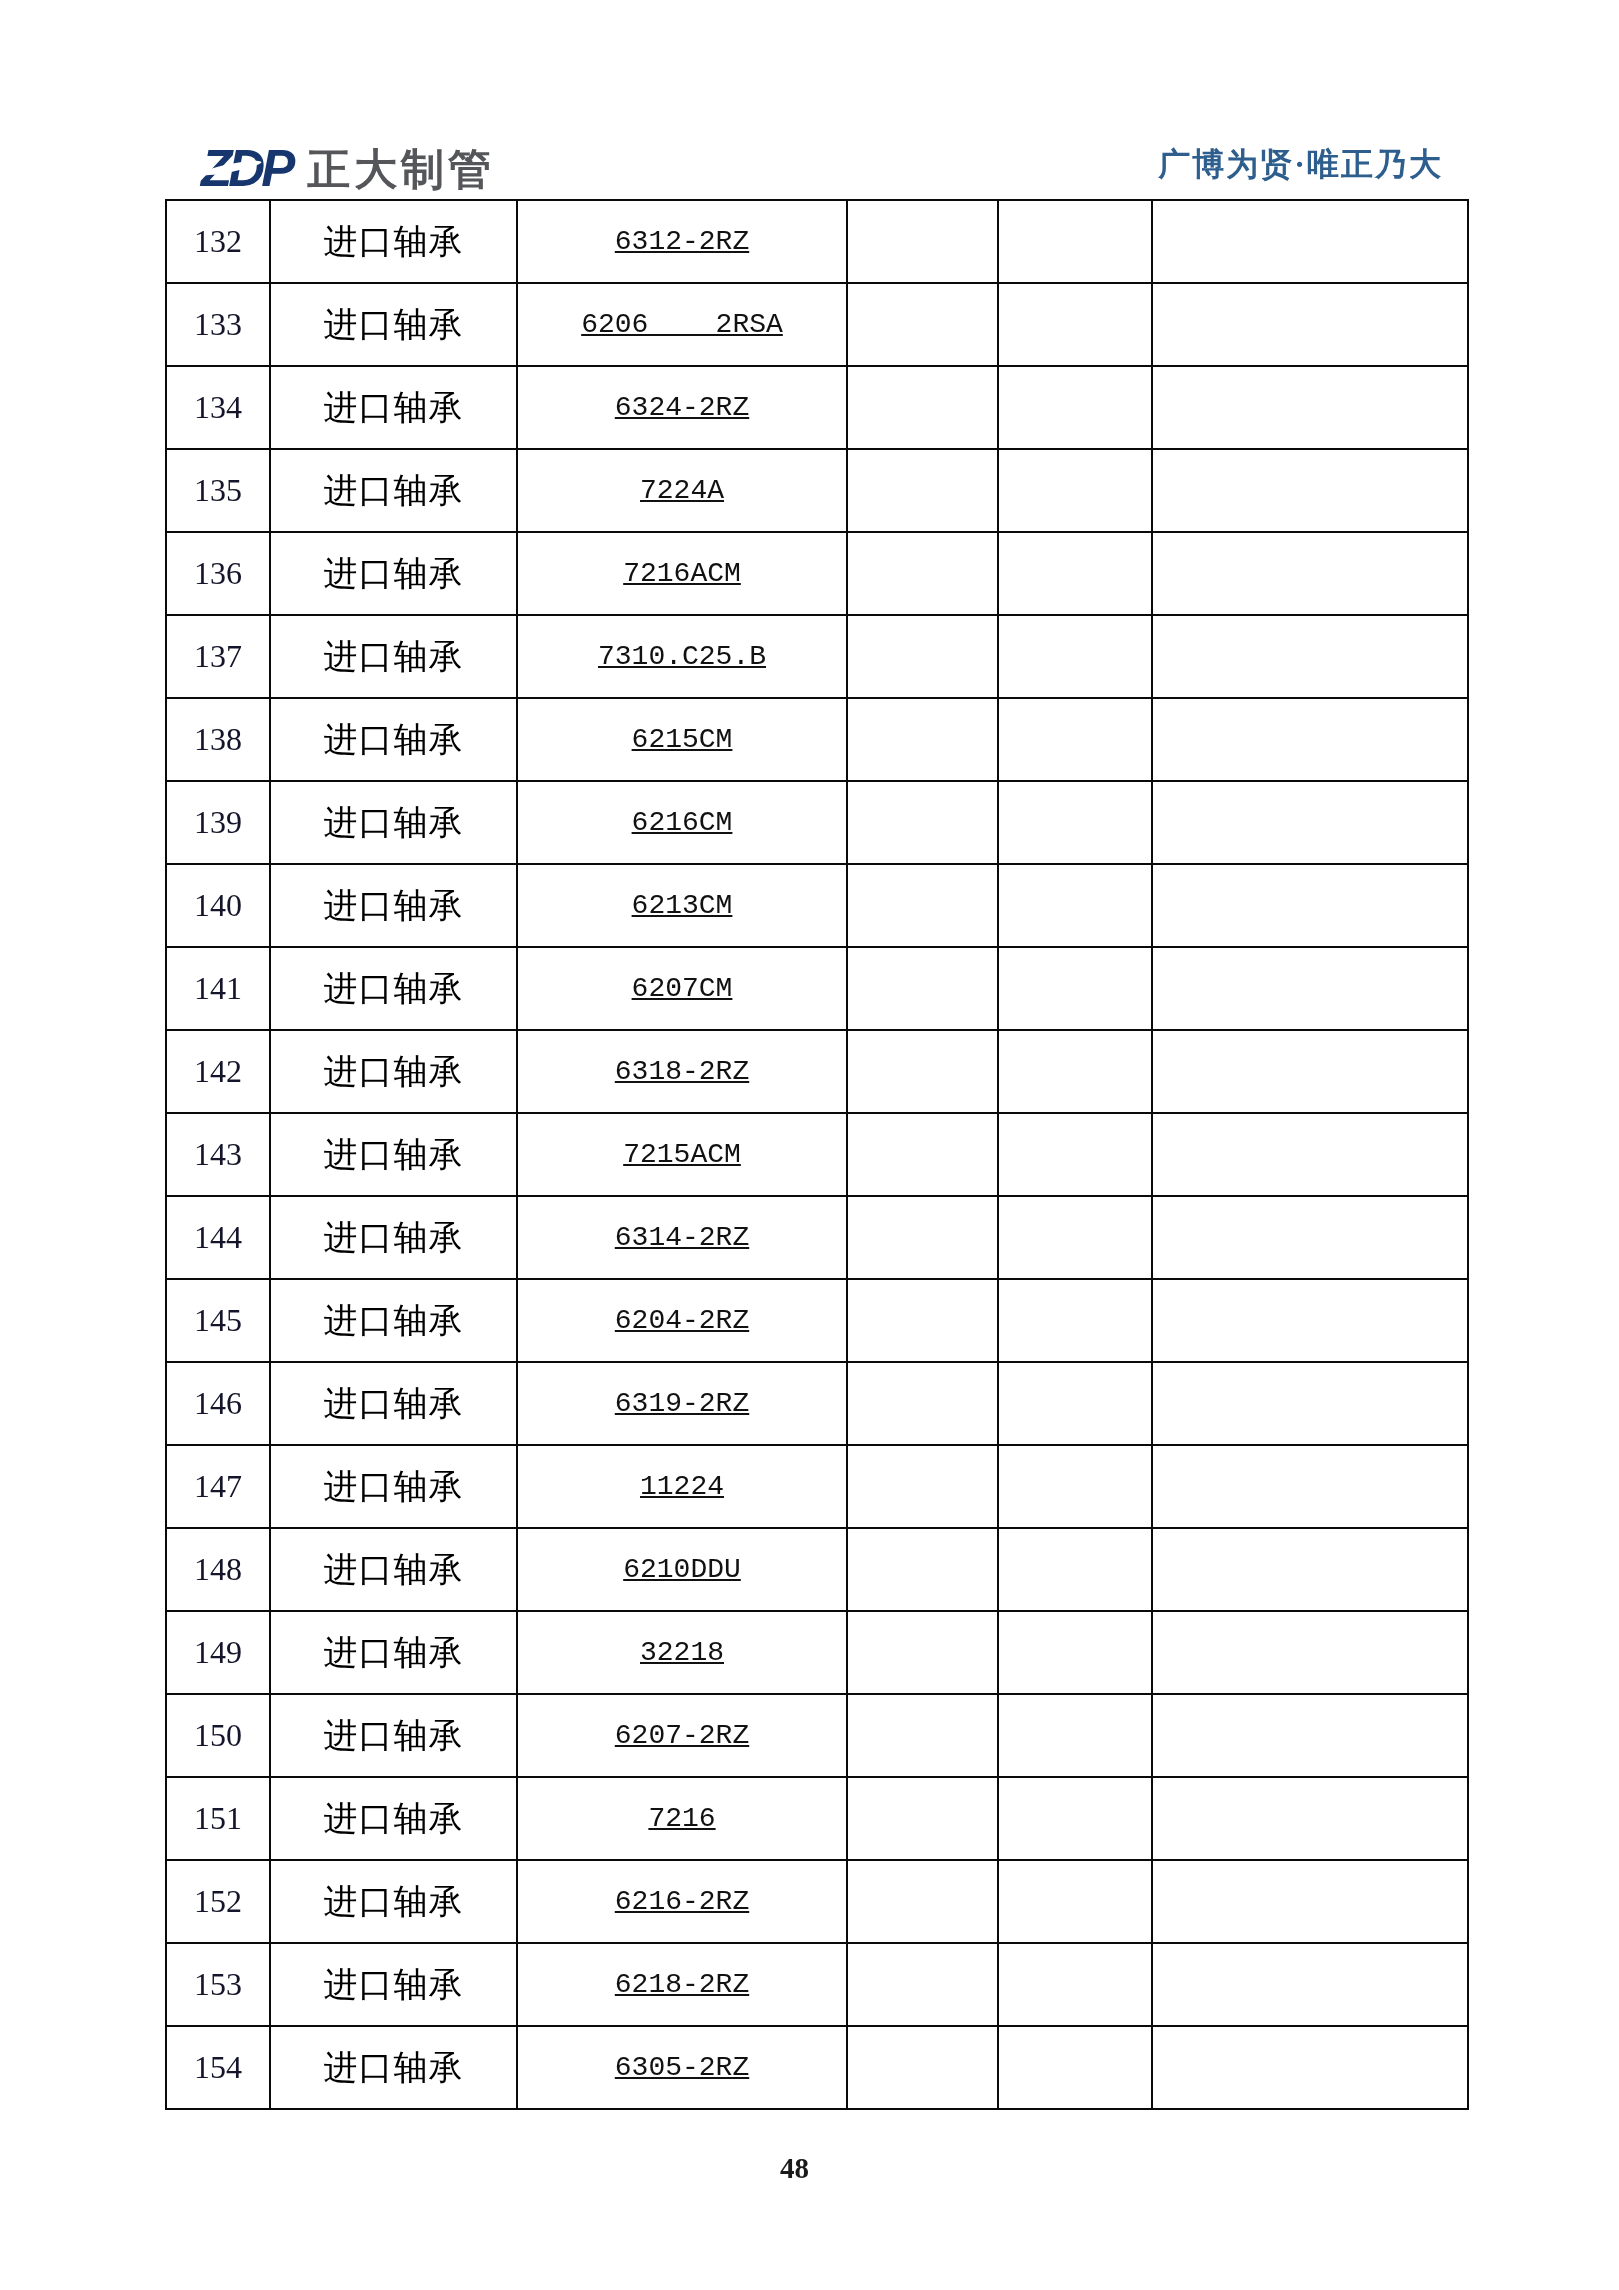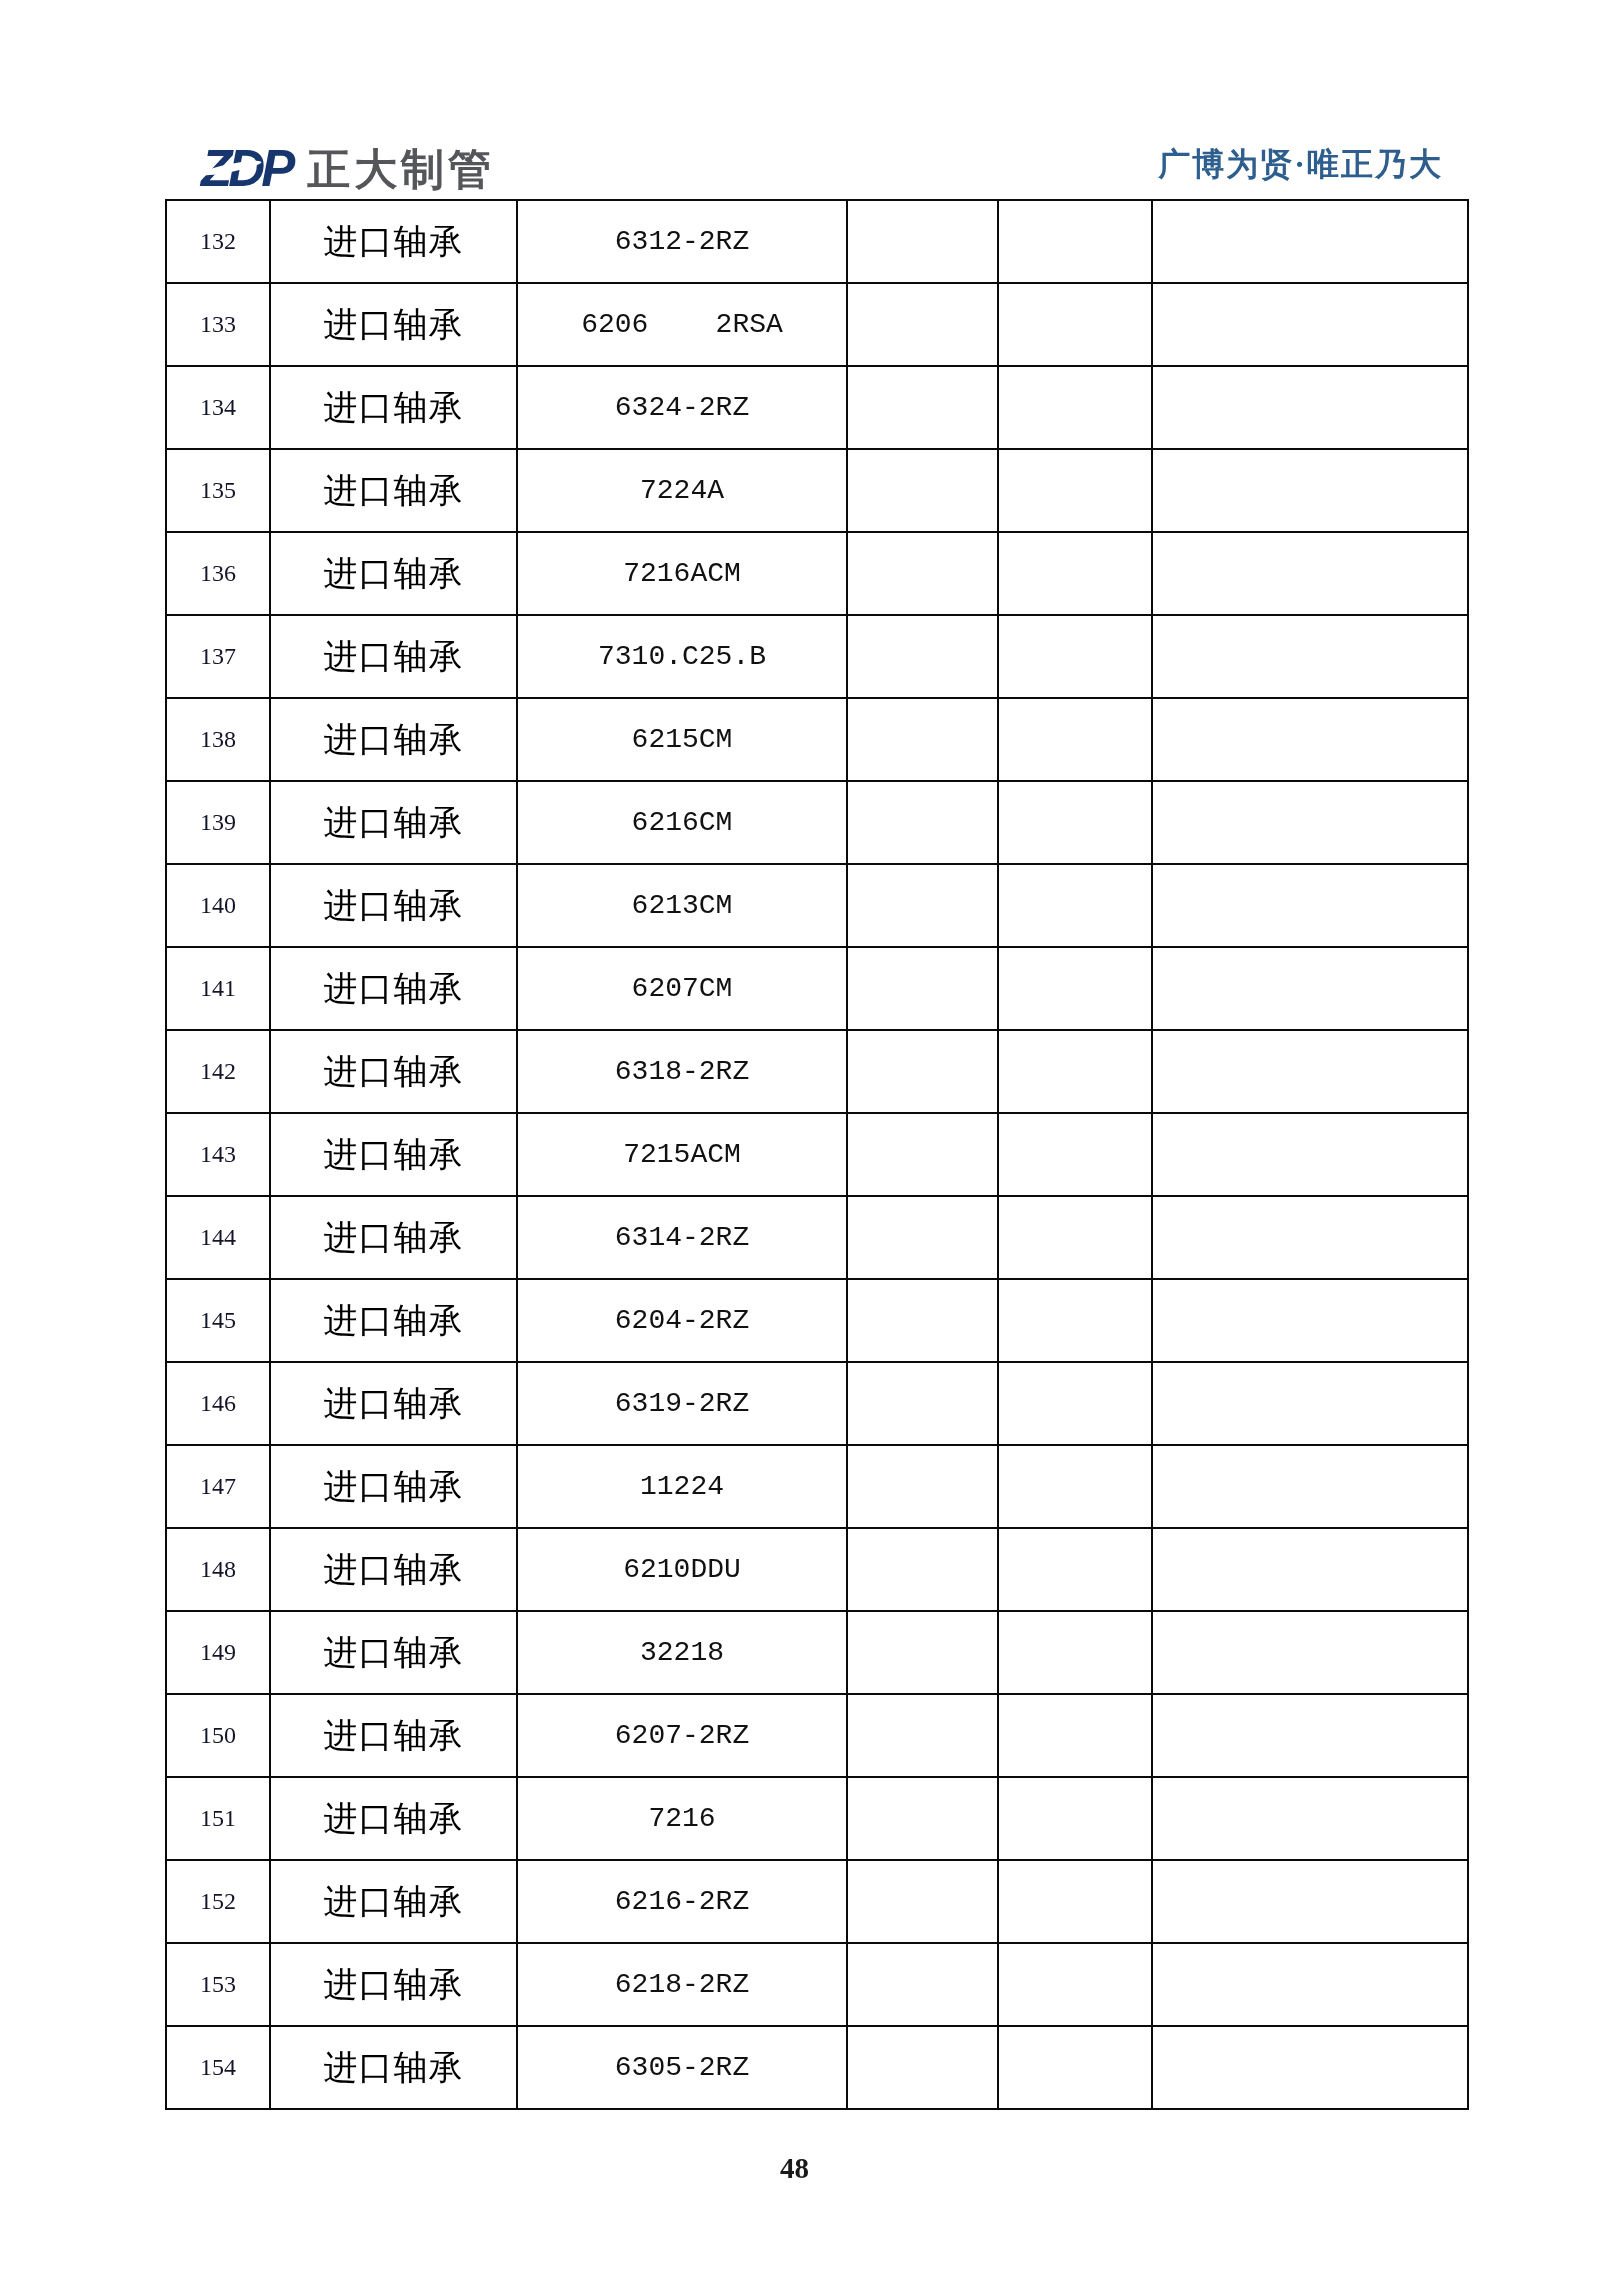--- a/index.html
+++ b/index.html
@@ -46,33 +46,34 @@
   table.parts td{
     border:2px solid #0a0a0a;
     height:81px;
     vertical-align:middle;
     padding:0;
     overflow:hidden;
   }
   td.c-no{
     text-align:center;
     font-family:"Liberation Serif",serif;
-    font-size:24px;color:#14142a;
+    font-size:32px;color:#14142a;
   }
   td.c-cat{
     text-align:center;
     font-size:34px;color:#000000;
     letter-spacing:1px;
     font-family:"Liberation Sans",sans-serif;
   }
   td.c-model{
     text-align:center;
     font-family:"Liberation Mono","DejaVu Sans Mono",monospace;
     font-size:28px;color:#111111;
     white-space:pre;
+    text-decoration:underline;
   }
   
   .page-number{
     position:absolute;left:0;top:2152px;width:1589px;
     text-align:center;
     font-family:"Liberation Serif",serif;
     font-size:29px;color:#1a1a1a;font-weight:bold;
   }
 </style>
 </head>

